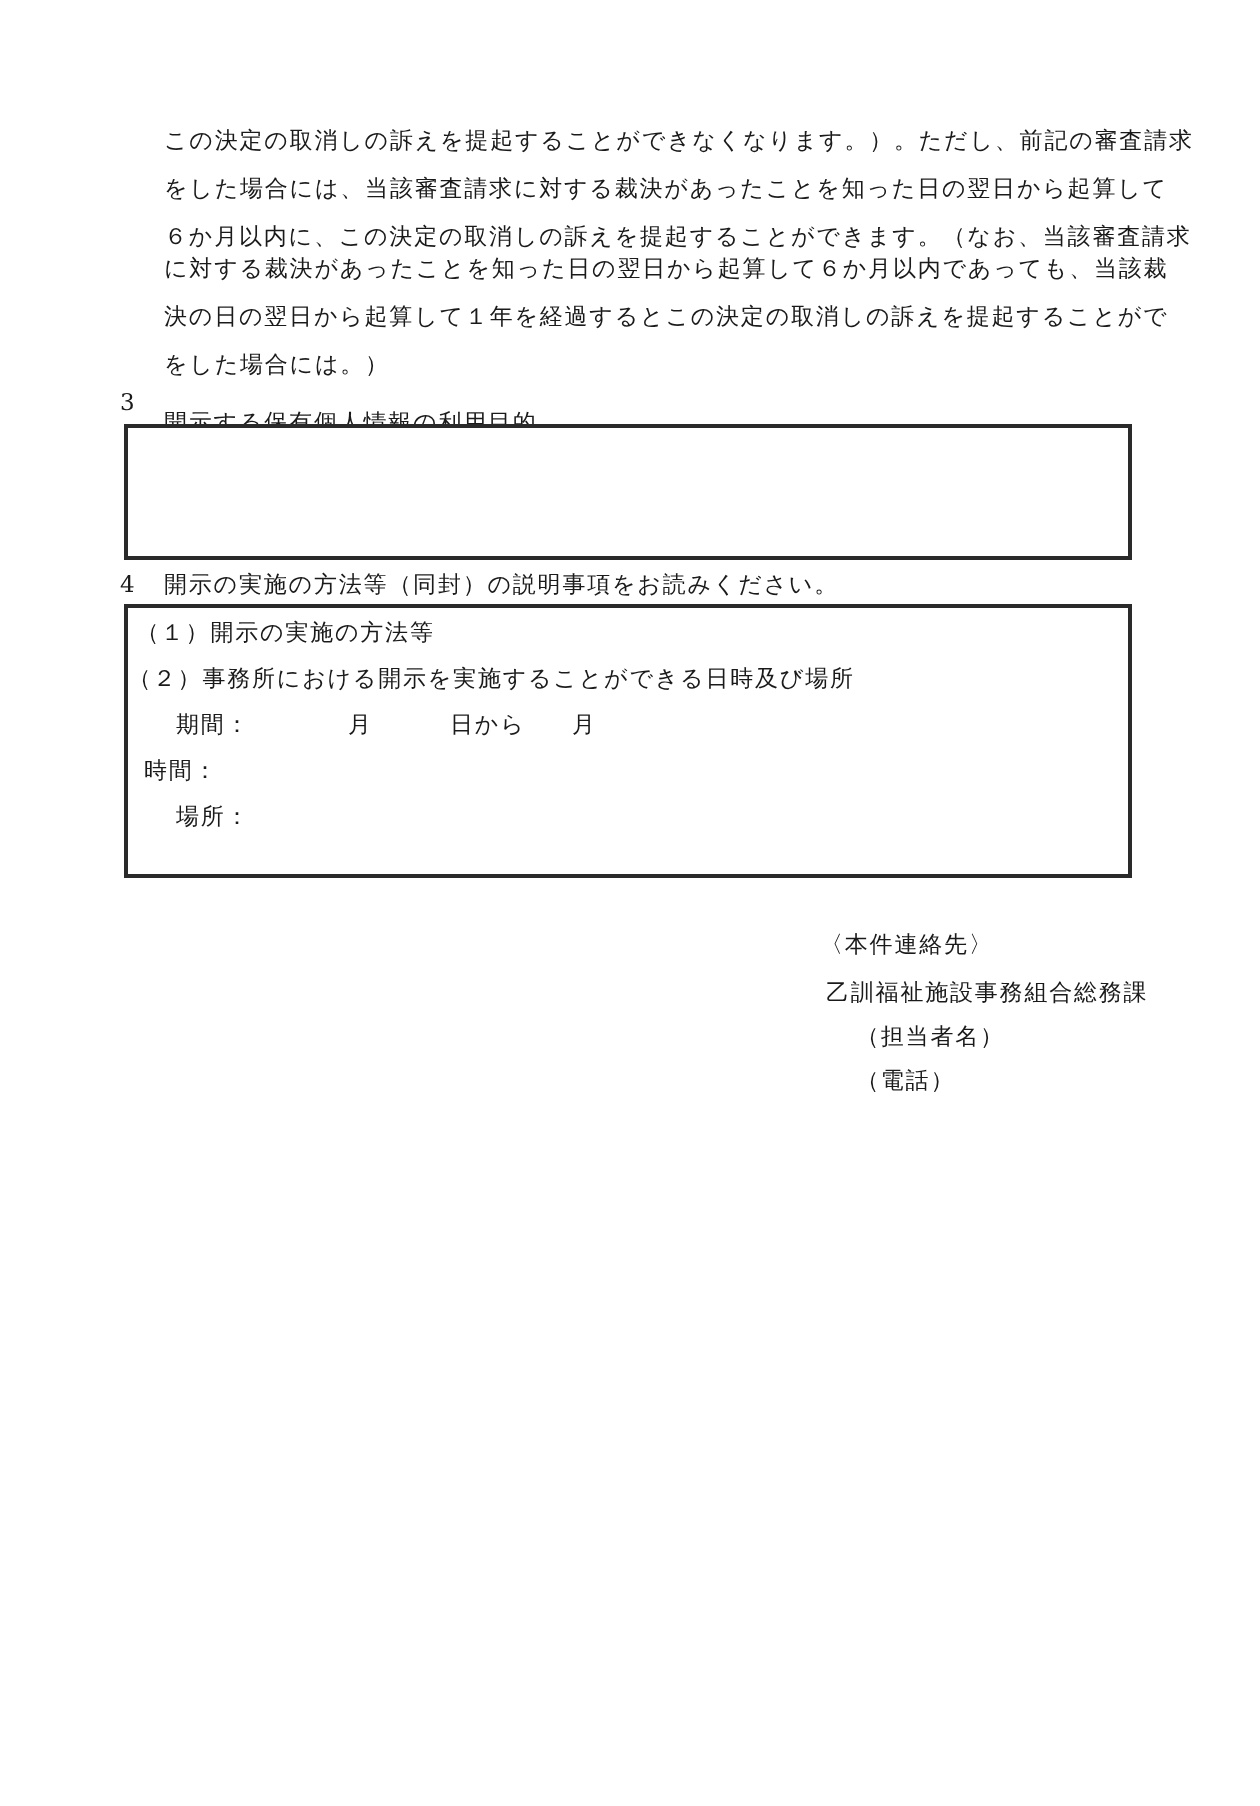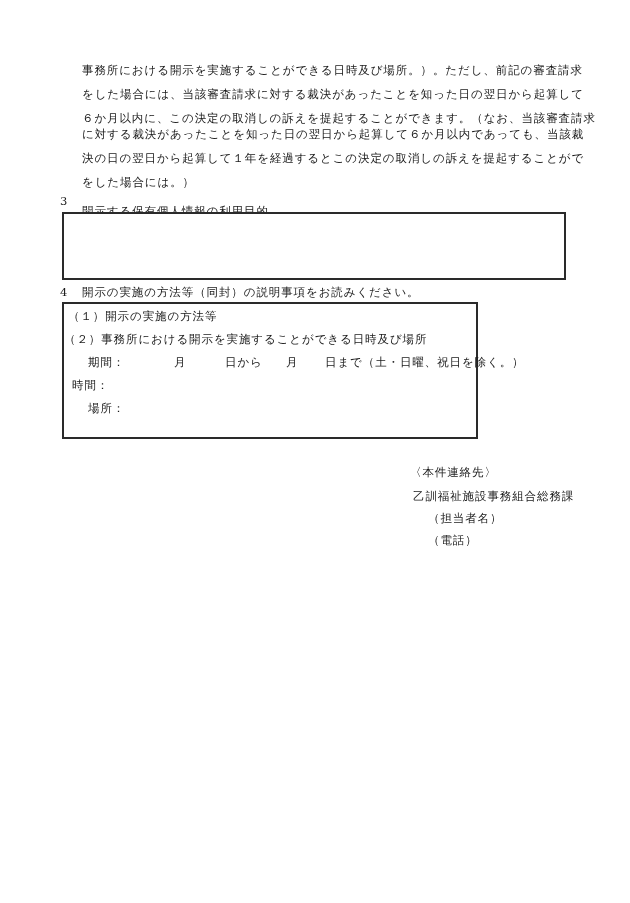--- a/index.html
+++ b/index.html
@@ -10,45 +10,44 @@
   }
   .line { position:absolute; white-space:nowrap; letter-spacing:0.9px; }
   .box { position:absolute; border:2px solid #2a2a2a; box-sizing:border-box; background:#fff; }
 </style>
 </head>
 <body>
 
 <div>
 
   <div>
-    <div class="line" style="left:82px; top:63px;">事務所における開示を実施することができる日時及び場所。）。ただし、前記の審査請求</div>
+    <div class="line" style="left:82px; top:63px;">この決定の取消しの訴えを提起することができなくなります。）。ただし、前記の審査請求</div>
     <div class="line" style="left:82px; top:87px;">をした場合には、当該審査請求に対する裁決があったことを知った日の翌日から起算して</div>
     <div class="line" style="left:82px; top:111px;">６か月以内に、この決定の取消しの訴えを提起することができます。（なお、当該審査請求</div>
     <div class="line" style="left:82px; top:127px;">に対する裁決があったことを知った日の翌日から起算して６か月以内であっても、当該裁</div>
     <div class="line" style="left:82px; top:151px;">決の日の翌日から起算して１年を経過するとこの決定の取消しの訴えを提起することがで</div>
     <div class="line" style="left:82px; top:175px;">をした場合には。）</div>
   </div>
 
   <div>
     <div class="line" style="left:60px; top:194px;">3</div>
     <div class="line" style="left:82px; top:204px;">開示する保有個人情報の利用目的</div>
     <div class="box" style="left:62px; top:212px; width:504px; height:68px;"></div>
   </div>
 
   <div>
     <div class="line" style="left:60px; top:285px;">4</div>
     <div class="line" style="left:82px; top:285px;">開示の実施の方法等（同封）の説明事項をお読みください。</div>
-    <div class="box" style="left:62px; top:302px; width:416px; height:137px;">
+    <div class="box" style="left:62px; top:302px; width:504px; height:137px;">
       <div class="line" style="left:4px; top:5px;">（１）開示の実施の方法等</div>
       <div class="line" style="left:0; top:28px;">（２）事務所における開示を実施することができる日時及び場所</div>
       <div class="line" style="left:24px; top:51px;">期間：</div>
       <div class="line" style="left:110px; top:51px;">月</div>
       <div class="line" style="left:161px; top:51px;">日から</div>
       <div class="line" style="left:222px; top:51px;">月</div>
-      <div class="line" style="left:261px; top:51px;">日まで（土・日曜、祝日を除く。）</div>
       <div class="line" style="left:8px; top:74px;">時間：</div>
       <div class="line" style="left:24px; top:97px;">場所：</div>
     </div>
   </div>
 
   <div>
     <div class="line" style="left:410px; top:465px;">〈本件連絡先〉</div>
     <div class="line" style="left:413px; top:489px;">乙訓福祉施設事務組合総務課</div>
     <div class="line" style="left:428px; top:511px;">（担当者名）</div>
     <div class="line" style="left:428px; top:533px;">（電話）</div>

